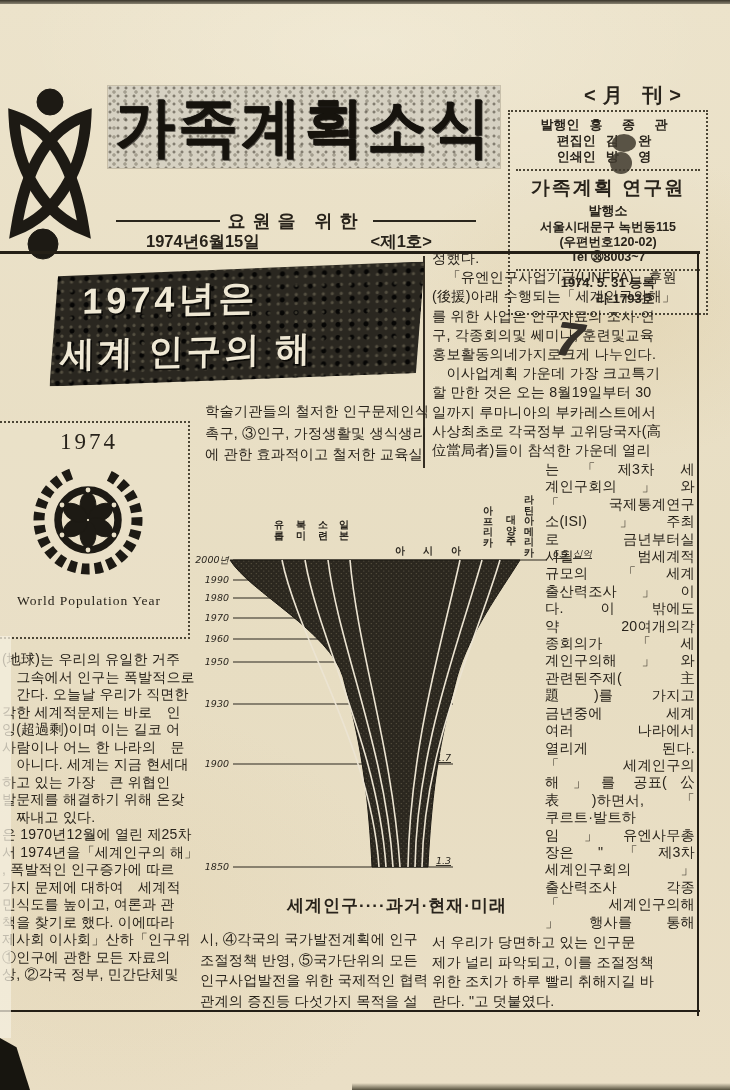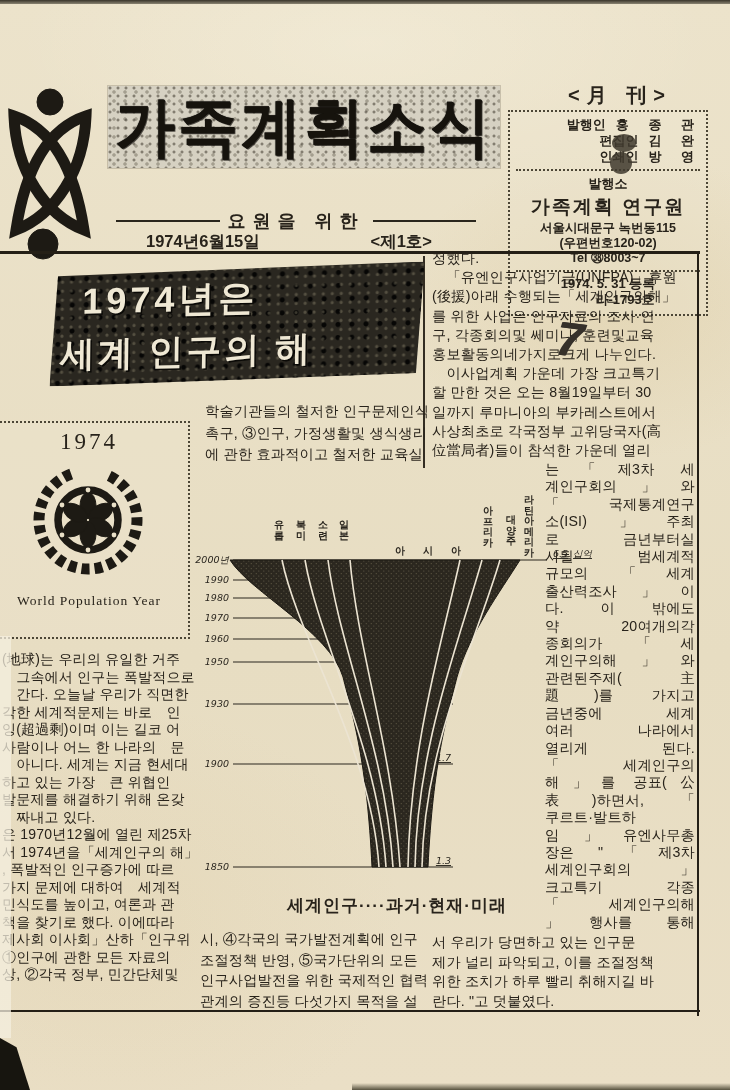--- a/index.html
+++ b/index.html
@@ -24,23 +24,23 @@
     background-color:#d6d1c2;
     background-image:radial-gradient(circle at 2px 2px, rgba(62,57,46,.55) 1px, transparent 1.9px),
                      radial-gradient(circle at 6px 6px, rgba(95,89,72,.42) 1.3px, transparent 2.2px);
     background-size:8px 8px,11px 9px;box-shadow:0 0 0 1px rgba(90,84,66,.25)}
   .mast-title{font-size:60px;font-weight:900;letter-spacing:3px;color:#16130d;
     text-shadow:1px 1px 0 rgba(10,8,4,.65),0 0 1px #000;transform:scaleY(1.08)}
   .tagline-row{left:116px;top:209px;width:360px;display:flex;align-items:center;gap:8px}
   .tagline-row .bar{height:2.5px;background:#2a261d;flex:1}
   .tagline{font-size:18px;font-weight:bold;letter-spacing:7px;white-space:nowrap}
   .date-row{left:146px;top:231px;width:286px;display:flex;justify-content:space-between;font-size:16.5px;font-weight:bold}
-  .monthly{left:540px;top:82px;width:160px;text-align:center;font-size:20px;font-weight:bold;letter-spacing:7px}
+  .monthly{left:556px;top:82px;width:160px;text-align:center;font-size:20px;font-weight:bold;letter-spacing:7px}
   .pubbox{left:508px;top:110px;width:188px;border:2px dotted #4c4636;padding:5px 4px 6px;background:rgba(240,233,212,.3)}
-  .pubbox .row{display:flex;justify-content:flex-end;gap:10px;font-size:13px;font-weight:bold;line-height:16px}
+  .pubbox .row{display:flex;justify-content:center;gap:10px;font-size:13px;font-weight:bold;line-height:16px}
   .pubbox .row .nm{letter-spacing:8px}
   .dotline{border-top:2px dotted #4c4636;margin:4px 2px}
   .c{text-align:center}
   .office-label{font-size:13px;font-weight:bold;margin-top:1px}
   .office-name{font-size:19px;font-weight:bold;letter-spacing:2px;margin:1px 0}
   .small{font-size:12.5px;font-weight:bold;line-height:15px}
   .reg{font-size:13px;font-weight:bold;line-height:16px}
   .stamp{position:absolute;background:#403a2e;border-radius:50%;opacity:.85;filter:blur(.4px)}
   
   .rule-mast{left:0;top:251px;width:700px;height:3px;background:#241f16}
@@ -129,22 +129,22 @@
       <span>편집인</span>
       <span class="nm">김    완</span>
     </div>
     <div class="row">
       <span>인쇄인</span>
       <span class="nm">방    영</span>
     </div>
     <div class="stamp" style="left:102px;top:22px;width:24px;height:18px"></div>
     <div class="stamp" style="left:100px;top:40px;width:22px;height:22px"></div>
     <div class="dotline"></div>
+    <div class="c office-name">가족계획 연구원</div>
     <div class="c office-label">발행소</div>
-    <div class="c office-name">가족계획 연구원</div>
     <div class="c small">서울시대문구 녹번동115</div>
     <div class="c small">(우편번호120-02)</div>
     <div class="c small">Tel ㊳8003~7</div>
     <div class="dotline"></div>
     <div class="c reg">1974. 5. 31 등록</div>
     <div class="c reg" style="padding-left:34px">라-1793호</div>
   </div>
 
   <div class="abs rule-mast"></div>
   <div class="abs div-mid"></div>
@@ -246,21 +246,21 @@
       <div class="tline">금년중에 세계</div>
       <div class="tline">여러 나라에서</div>
       <div class="tline">열리게 된다.</div>
       <div class="tline">「세계인구의</div>
       <div class="tline">해」를 공표(公</div>
       <div class="tline">表)하면서, 「</div>
       <div class="tline">쿠르트·발트하</div>
       <div class="tline">임」유엔사무총</div>
       <div class="tline">장은 "「제3차</div>
       <div class="tline">세계인구회의」</div>
-      <div class="tline">크고특기 각종</div>
+      <div class="tline">출산력조사 각종</div>
       <div class="tline">「세계인구의해</div>
       <div class="tline">」행사를 통해</div>
     </div>
   <div class="abs col right-bottom">
       <div class="tline">서 우리가 당면하고  있는  인구문</div>
       <div class="tline">제가 널리 파악되고, 이를 조절정책</div>
       <div class="tline">위한 조치가 하루 빨리 취해지길 바</div>
       <div class="tline">란다. "고 덧붙였다.</div>
     </div>
 

